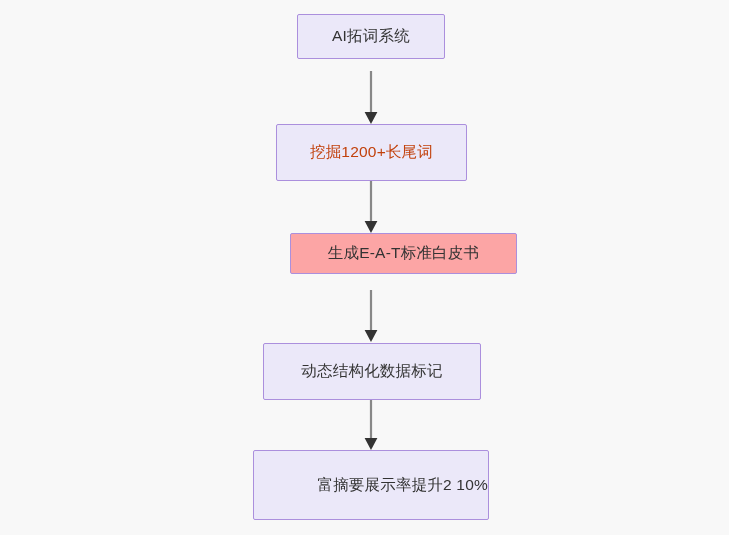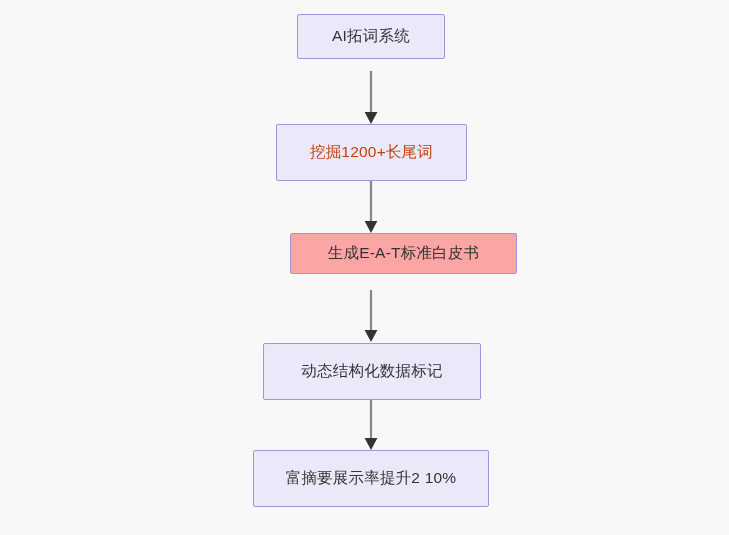--- a/index.html
+++ b/index.html
@@ -87,17 +87,17 @@
   </div>
 
   <div class="node" id="node-2" style="left: 258px; top: 233px; width: 227px; height: 41px; background: #fca5a5; border-color: rgb(171, 143, 221); color: rgb(51, 51, 51); margin-left: 32px;">
     <span class="node-label">生成E-A-T标准白皮书</span>
   </div>
 
   <div class="node" id="node-3" style="left: 263px; top: 343px; width: 218px; height: 57px; background: rgb(235, 232, 249); border-color: rgb(171, 143, 221); color: rgb(51, 51, 51);">
     <span class="node-label">动态结构化数据标记</span>
   </div>
 
-  <div class="node" id="node-4" style="left: 253px; top: 450px; width: 236px; height: 57px; background: rgb(235, 232, 249); border-color: rgb(171, 143, 221); color: rgb(51, 51, 51);">
+  <div class="node" id="node-4" style="left: 253px; top: 450px; width: 236px; height: 70px; background: rgb(235, 232, 249); border-color: rgb(171, 143, 221); color: rgb(51, 51, 51); justify-content: flex-end;">
     <span class="node-label">富摘要展示率提升2 10%</span>
   </div>
 
 </div>
 
 </body></html>

